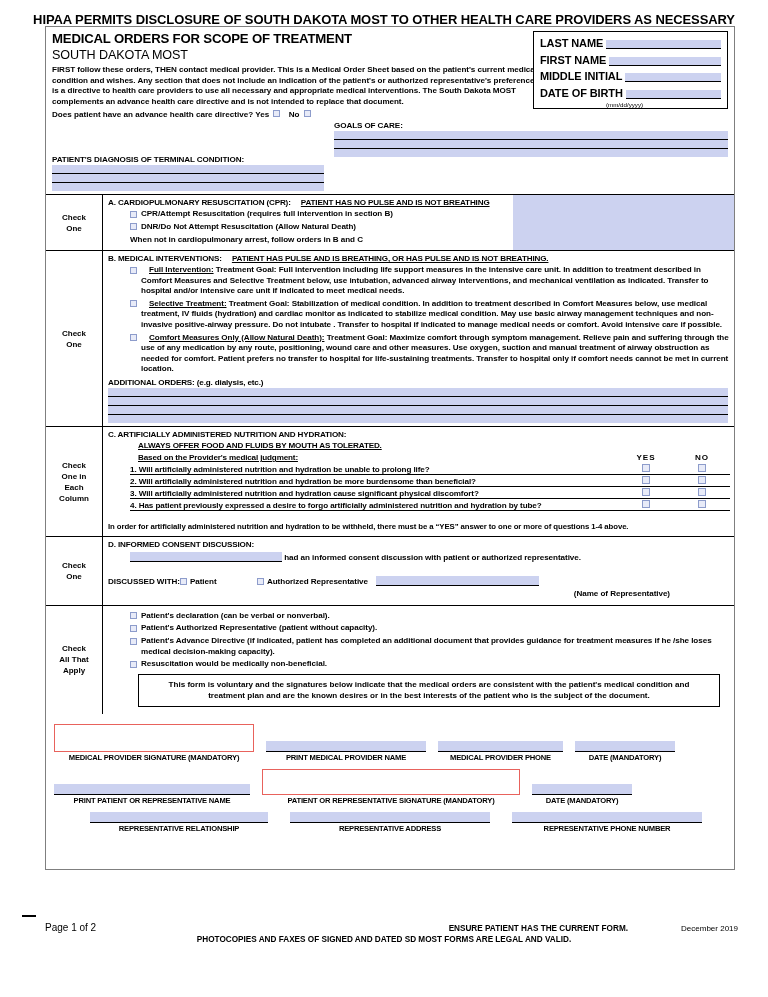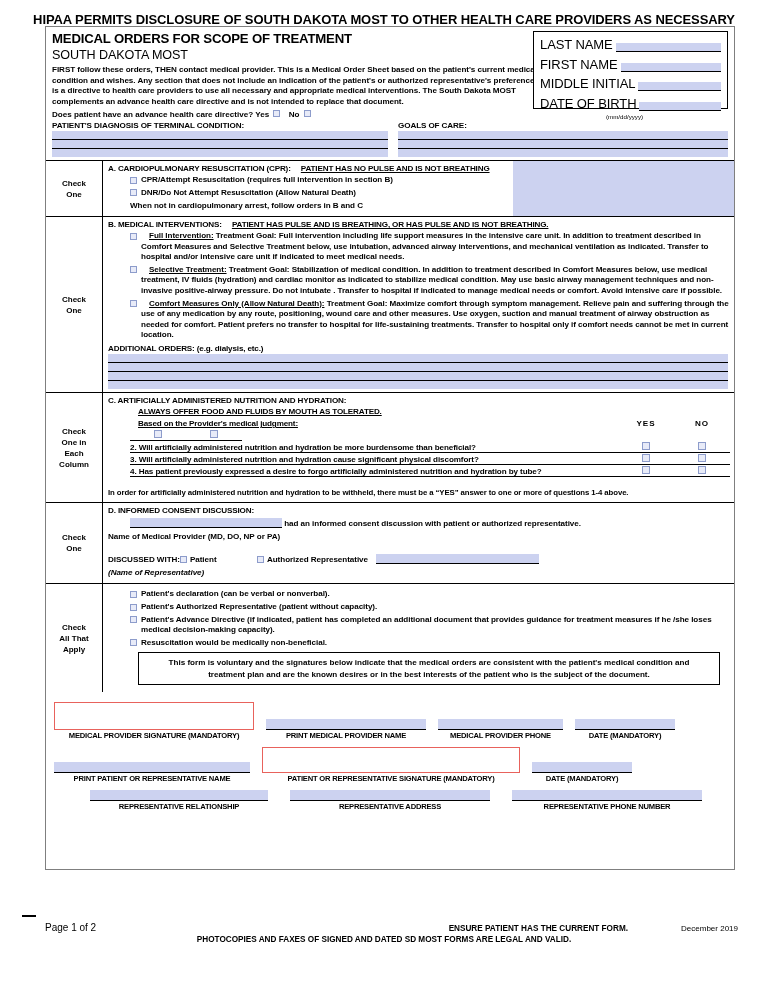--- a/index.html
+++ b/index.html
@@ -40,30 +40,30 @@
   }
   .adv-line { font-size: 8.1px; font-weight: bold; margin-top: 1px; }
 
   .namebox {
     position: absolute; right: 6px; top: 4px;
     width: 195px; height: 78px;
     border: 1.3px solid #000; background: #fff;
     padding: 5px 6px 0 6px;
   }
   .nrow { display: flex; align-items: flex-end; margin-bottom: 4.5px; }
-  .nlabel { font-size: 13px; font-weight: normal; white-space: nowrap; letter-spacing: -0.1px; }
+  .nlabel { font-size: 11px; font-weight: bold; white-space: nowrap; letter-spacing: -0.1px; }
   .nfill {
     flex: 1; height: 9px; margin-left: 3px;
     background: #ccd2f0; border-bottom: 1px solid #000;
   }
   .dob-note { font-size: 6.2px; text-align: center; margin-top: -2px; padding-right: 12px; }
 
   
   .diag-wrap { display: flex; padding: 0 6px 0 6px; margin-top: 1px; }
-  .diag-col { width: 336px; }
+  .diag-col { width: 272px; margin-top: 34px; }
   .goals-col { flex: 1; margin-left: 10px; }
   .diag-label { font-size: 8.1px; font-weight: bold; letter-spacing: -0.1px; }
   .fill-lines { margin-top: 1px; }
   .fline { height: 9px; background: #ccd2f0; border-bottom: 1.1px solid #000; }
   .fline.last { border-bottom: none; height: 8px; }
 
   
   .sections { border-top: 1.4px solid #000; margin-top: 3px; }
   .srow { display: flex; border-bottom: 1.3px solid #000; }
   .srow:last-child { border-bottom: none; }
@@ -274,20 +274,21 @@
         <div class="sbody">
           <div class="sh">C. ARTIFICIALLY ADMINISTERED NUTRITION AND HYDRATION:</div>
           <div class="sh u indent1" style="margin-top:2px;">ALWAYS OFFER FOOD AND FLUIDS BY MOUTH AS TOLERATED.</div>
           <div style="display:flex;align-items:flex-end;margin-top:3px;">
             <div class="sh u indent1" style="flex:1;">Based on the Provider's medical judgment:</div>
             <div class="sh" style="width:56px;text-align:center;letter-spacing:1px;">YES</div>
             <div class="sh" style="width:56px;text-align:center;letter-spacing:1px;">NO</div>
           </div>
 
           <div class="qrow indent1" style="margin-top:2px;">
+            <div class="qtext" style="flex:1;">1.  Will artificially administered nutrition and hydration be unable to prolong life?</div>
             <div class="qtext" style="width:56px;text-align:center;"><span class="qbox" style="display:inline-block;"></span></div>
             <div class="qtext" style="width:56px;text-align:center;"><span class="qbox" style="display:inline-block;"></span></div>
           </div>
           <div class="qrow indent1" style="margin-top:1px;">
             <div class="qtext" style="flex:1;">2.  Will artificially administered nutrition and hydration be more burdensome than beneficial?</div>
             <div class="qtext" style="width:56px;text-align:center;"><span class="qbox" style="display:inline-block;"></span></div>
             <div class="qtext" style="width:56px;text-align:center;"><span class="qbox" style="display:inline-block;"></span></div>
           </div>
           <div class="qrow indent1" style="margin-top:1px;">
             <div class="qtext" style="flex:1;">3.  Will artificially administered nutrition and hydration cause significant physical discomfort?</div>
@@ -308,29 +309,28 @@
         <div class="scheck">
           <span>Check</span>
           <span>One</span>
         </div>
         <div class="sbody">
           <div class="sh">D. INFORMED CONSENT DISCUSSION:</div>
           <div class="plain indent1" style="margin-top:3px;">
             <span class="dfill"></span>
             <span>had an informed consent discussion with patient or authorized representative.</span>
           </div>
-          <div class="plain" style="margin-top:2px;">Name of Medical Provider (MD, DO, NP or PA)</div>
 
           <div class="plain" style="margin-top:12px;margin-bottom:2px;">
             <span>DISCUSSED WITH:</span><span class="cb" style="display:inline-block;vertical-align:-1px;margin-right:3px;"></span><span>Patient</span>
             <span style="display:inline-block;width:36px;"></span>
             <span class="cb" style="display:inline-block;vertical-align:-1px;margin-right:3px;"></span><span>Authorized Representative</span>
             <span class="rfill" style="margin-left:6px;"></span>
           </div>
-          <div class="plain" style="text-align:left;padding-right:60px;padding-bottom:2px;font-style:italic;">(Name of Representative)</div>
+          <div class="plain" style="text-align:right;padding-right:60px;padding-bottom:2px;">(Name of Representative)</div>
         </div>
       </div>
 
       <div class="srow">
         <div class="scheck">
           <span>Check</span>
           <span>All That</span>
           <span>Apply</span>
         </div>
         <div class="sbody">

